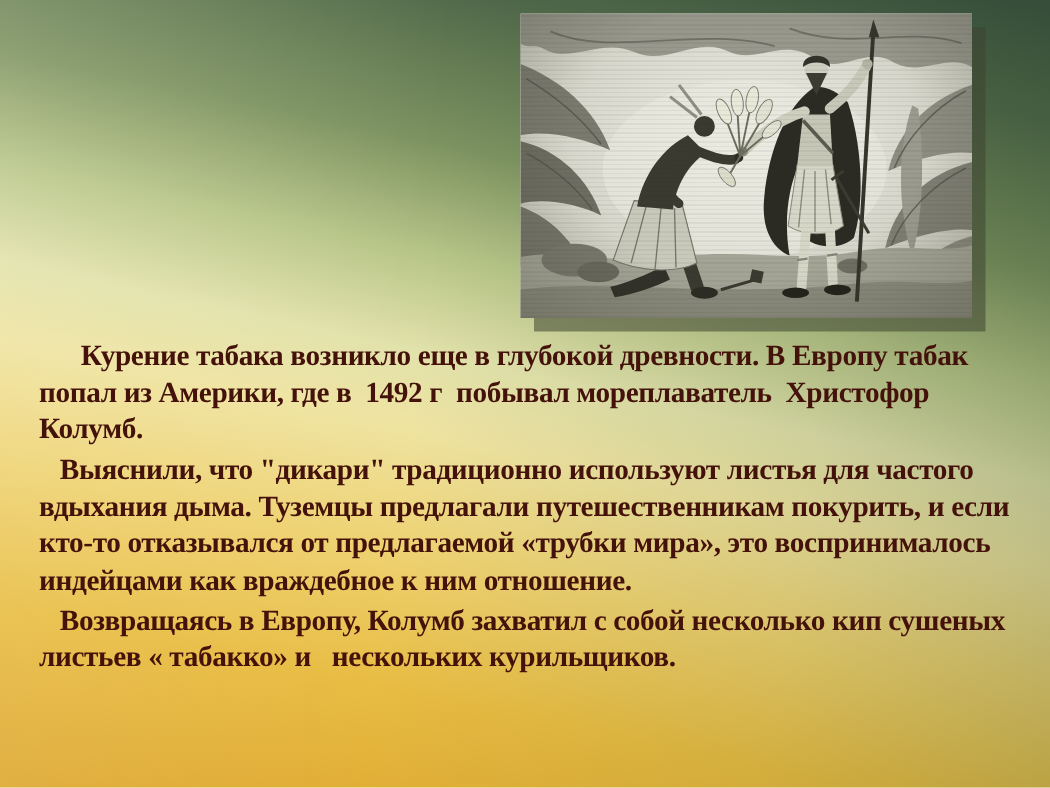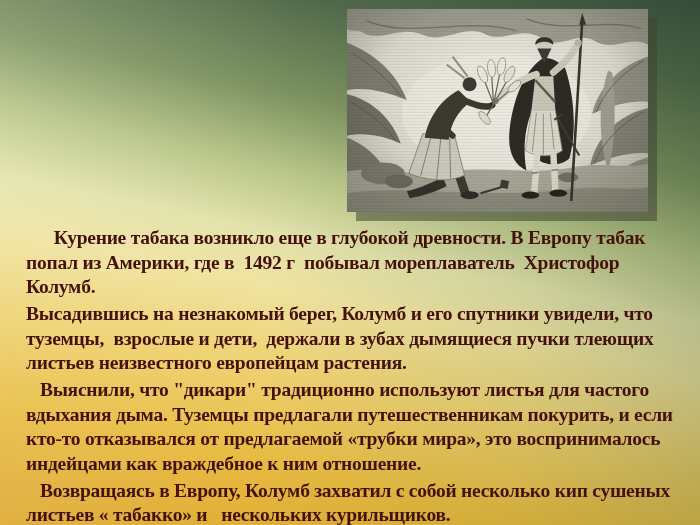--- a/index.html
+++ b/index.html
@@ -126,23 +126,20 @@
         <ellipse cx="168" cy="78" rx="3.5" ry="8" transform="rotate(48 168 78)" fill="#e2e2d2" stroke="#74746a" stroke-width="0.6"></ellipse>
         <ellipse cx="138" cy="110" rx="3.5" ry="8" transform="rotate(140 138 110)" fill="#dcdccb" stroke="#74746a" stroke-width="0.6"></ellipse>
       </g>
     </svg>
   </figure>
 
   <div class="textblock">
     <p>      Курение табака возникло еще в глубокой древности. В Европу табак
 попал из Америки, где в  1492 г  побывал мореплаватель  Христофор
 Колумб.</p>
-    <p>Высадившись на незнакомый берег, Колумб и его спутники увидели, что
-туземцы,  взрослые и дети,  держали в зубах дымящиеся пучки тлеющих
-листьев неизвестного европейцам растения.</p>
     <p>   Выяснили, что "дикари" традиционно используют листья для частого
 вдыхания дыма. Туземцы предлагали путешественникам покурить, и если
 кто-то отказывался от предлагаемой «трубки мира», это воспринималось
 индейцами как враждебное к ним отношение.</p>
     <p>   Возвращаясь в Европу, Колумб захватил с собой несколько кип сушеных
 листьев « табакко» и   нескольких курильщиков.</p>
   </div>
 
 </div>
 

